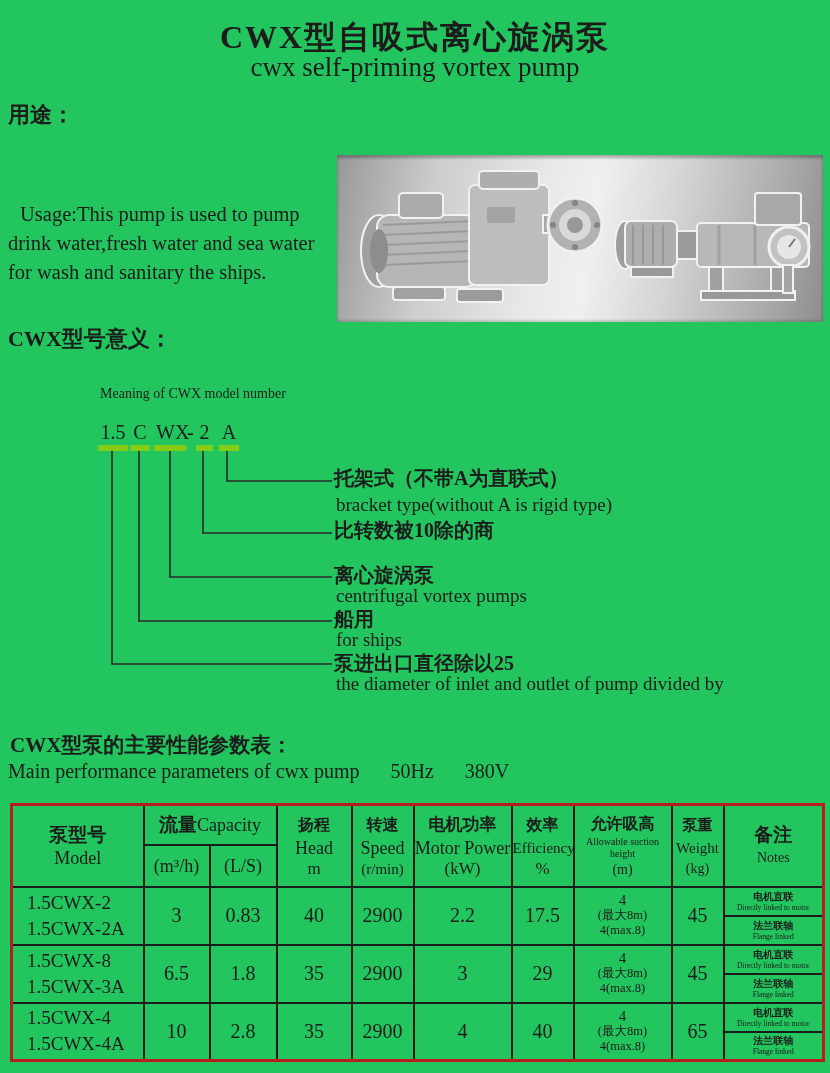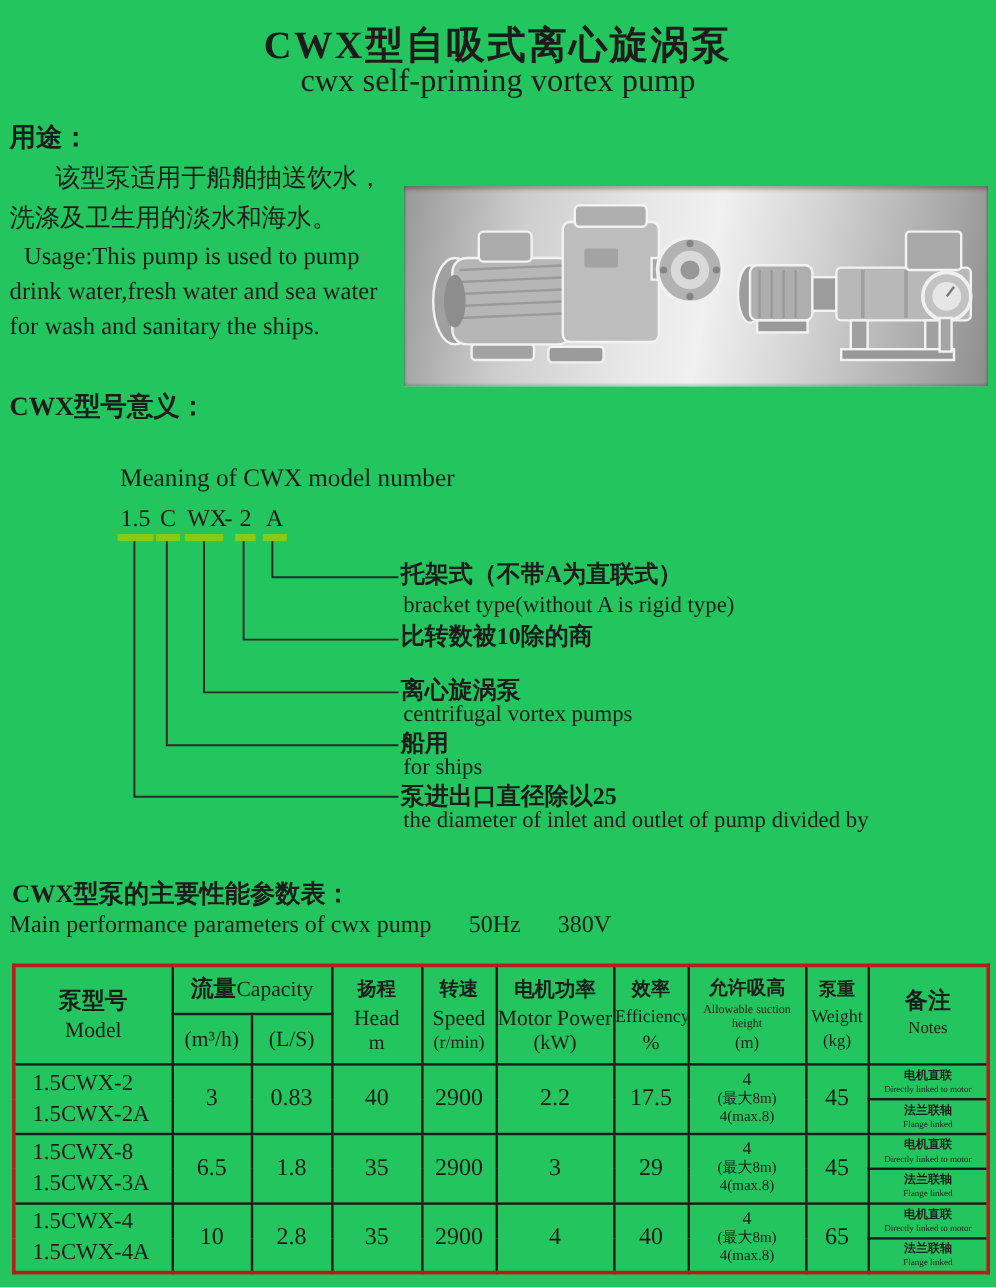--- a/index.html
+++ b/index.html
@@ -13,21 +13,21 @@
   .sec-heading{font-size:22px;font-weight:600;}
   .usage-zh{font-size:21px;line-height:33px;width:335px;left:8px;top:132px;}
   .usage-zh .indent{padding-left:38px;}
   .usage-en{font-size:20.5px;line-height:29px;width:335px;left:8px;top:200px;}
   .usage-en .l1{padding-left:12px;}
 
   .photo-panel{left:337px;top:155px;width:486px;height:167px;
     background:linear-gradient(100deg,#989898 0%,#cdcdcd 20%,#e9e9e9 42%,#f0f0f0 52%,#d4d4d4 68%,#a6a6a6 90%,#8d8d8d 100%);
     box-shadow:inset 0 3px 3px rgba(0,0,0,0.28), inset 0 -2px 2px rgba(0,0,0,0.15);}
 
-  .mm-heading-en{font-size:21px;left:100px;top:386px;}
+  .mm-heading-en{font-size:14px;left:100px;top:386px;}
   .code-part{position:absolute;font-size:20px;padding:0 2px 1px 2px;border-bottom:6px solid #84cc16;text-align:center;}
   .code-hyphen{position:absolute;font-size:20px;}
   .mm-label-zh{position:absolute;left:334px;font-size:20px;font-weight:600;white-space:nowrap;}
   .mm-label-en{position:absolute;left:336px;font-size:19px;white-space:nowrap;}
 
   .overlay{position:absolute;left:0;top:0;width:830px;height:1073px;pointer-events:none;}
 
   .param-heading{left:10px;top:731px;font-size:21px;font-weight:600;}
   .param-sub{left:8px;top:760px;font-size:20px;}
   .param-sub .gap{margin-left:26px;}
@@ -59,24 +59,20 @@
     <polyline points="170,449 170,577 332,577" fill="none" stroke="#2a2a2a" stroke-width="1.6"></polyline>
     <polyline points="139,449 139,621 332,621" fill="none" stroke="#2a2a2a" stroke-width="1.6"></polyline>
     <polyline points="112,449 112,664 332,664" fill="none" stroke="#2a2a2a" stroke-width="1.6"></polyline>
   </svg>
 
   <div class="abs title-zh">CWX型自吸式离心旋涡泵</div>
   <div class="abs title-en">cwx self-priming vortex pump</div>
 
   <div class="abs sec-heading" style="left:8px;top:100px;">用途：</div>
 
-  <div class="abs usage-zh">
-    <div class="indent">该型泵适用于船舶抽送饮水，</div>
-    <div>洗涤及卫生用的淡水和海水。</div>
-  </div>
 
   <div class="abs usage-en">
     <div class="l1">Usage:This pump is used to pump</div>
     <div>drink water,fresh water and sea water</div>
     <div>for wash and sanitary the ships.</div>
   </div>
 
   <div class="abs photo-panel">
     <svg width="486" height="167" viewBox="0 0 486 167">
       <g>

